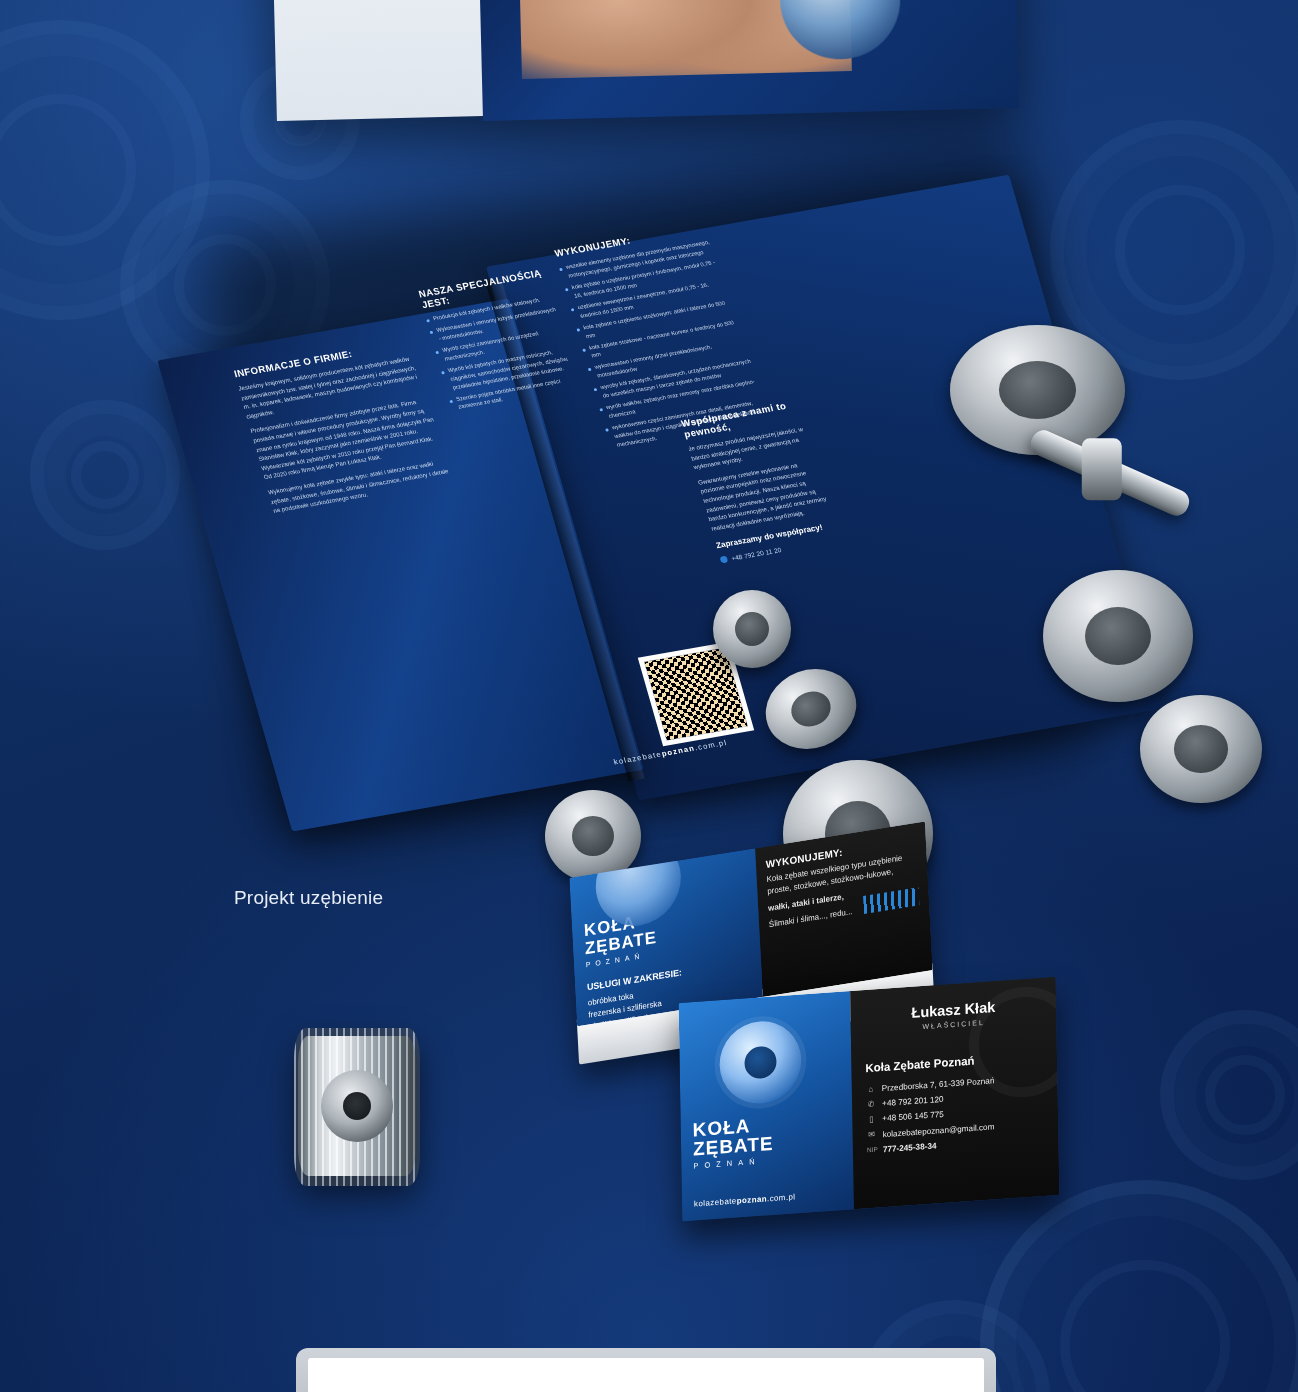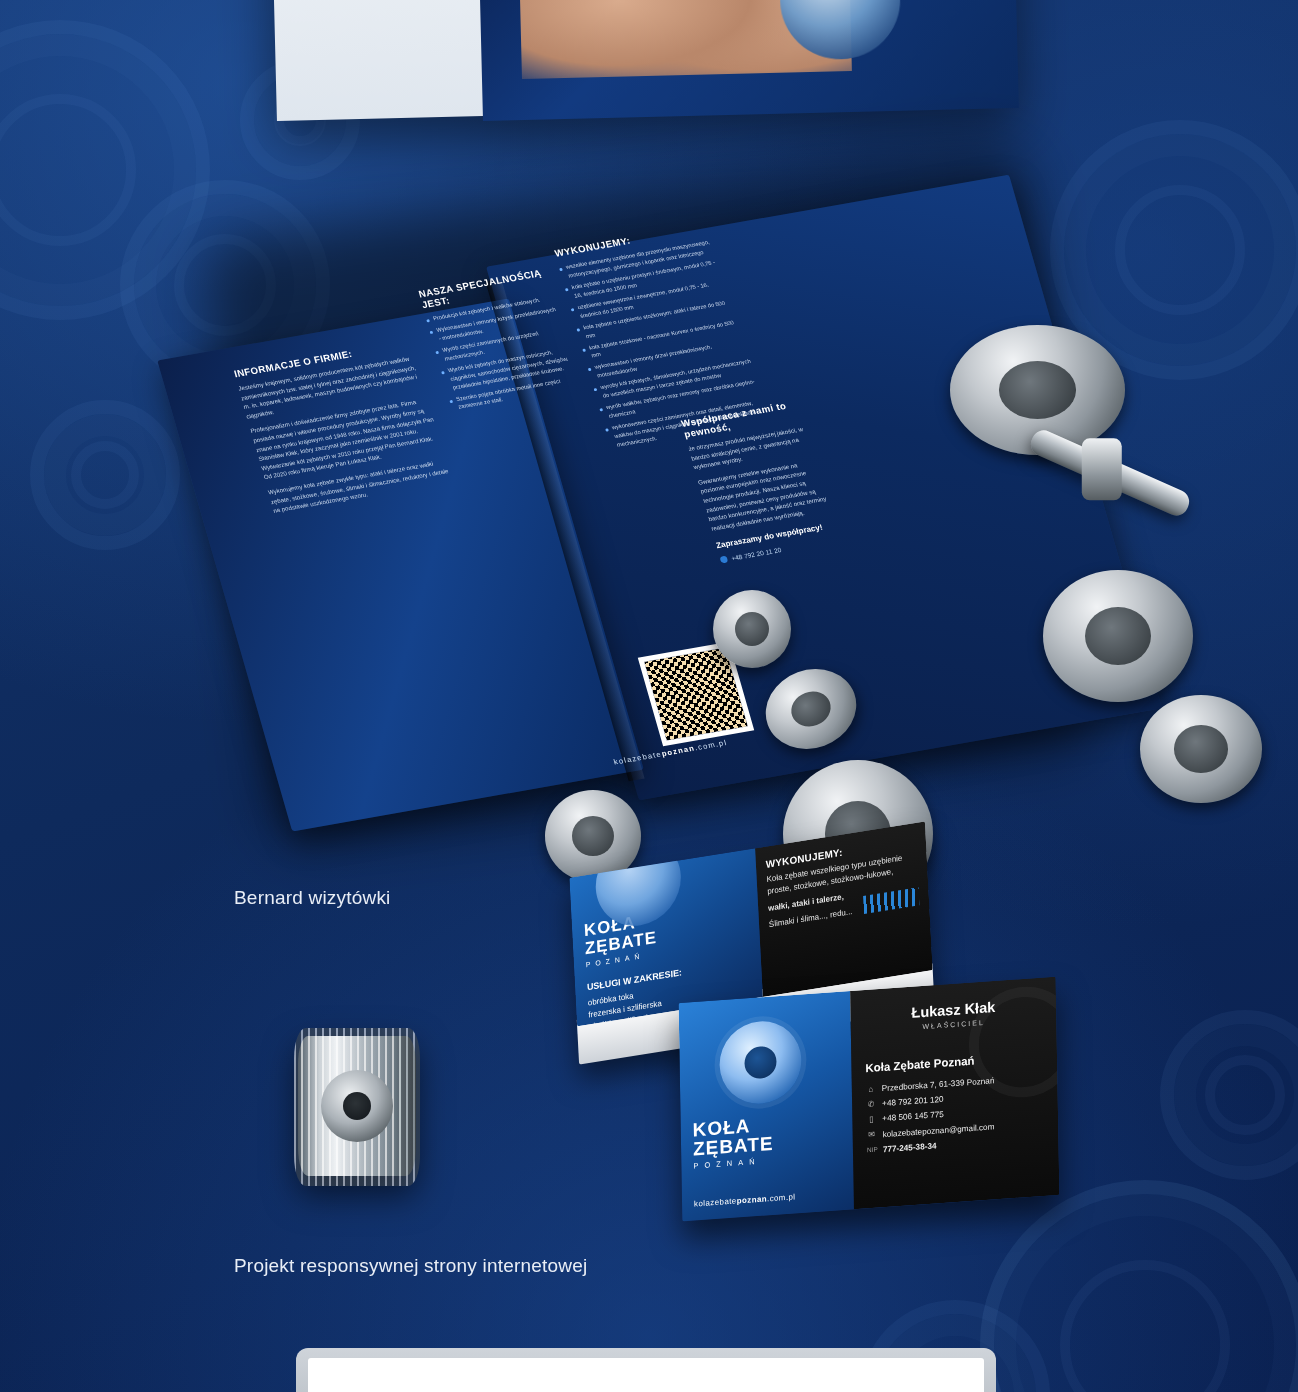--- a/index.html
+++ b/index.html
@@ -413,22 +413,21 @@
     <div class="mgear mg1"></div>
     <div class="mgear mg2"></div>
     <div class="mgear mg3"></div>
     <div class="mgear mg4"></div>
     <div class="mgear mg5"></div>
     <div class="mgear mg6"></div>
     <div class="mgear mg7"></div>
     <div class="shaft"></div>
   </div>
 
-  <div class="label label-card">Bernard wizytówki</div>
-  <div class="label label-web">Projekt responsywnej strony internetowej</div>
+  <div class="label label-card">Projekt uzębienie</div>
 
   <div class="solo-gear">
     <div class="body"></div>
     <div class="teeth"></div>
     <div class="hub"></div>
     <div class="hole"></div>
   </div>
 
   <div class="cards">
 

